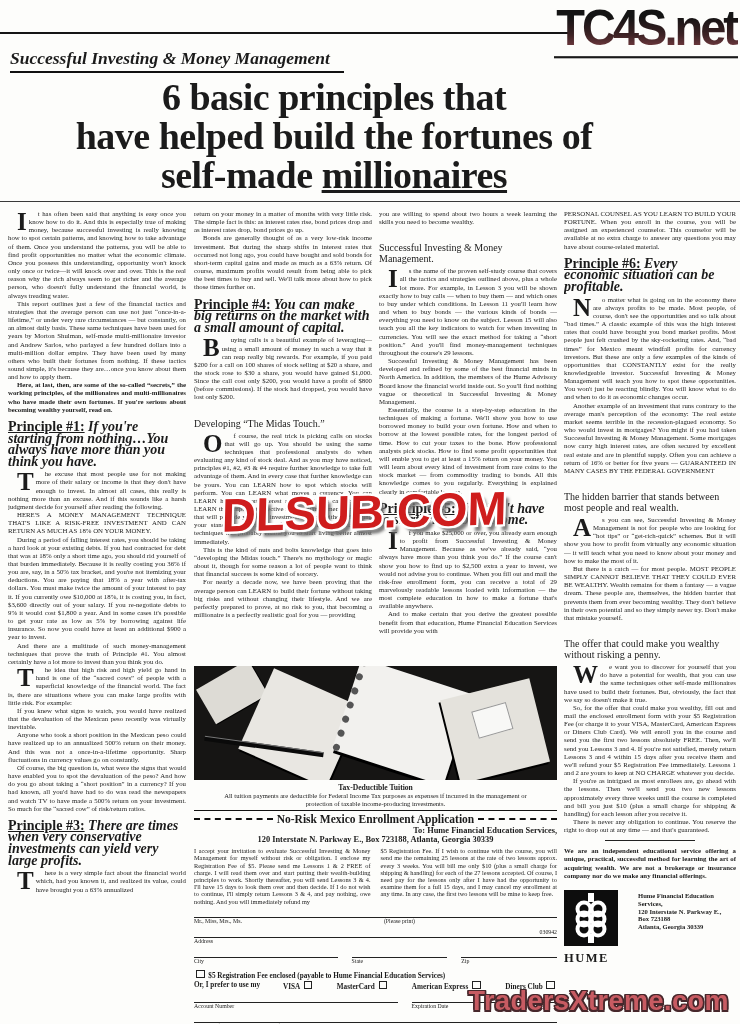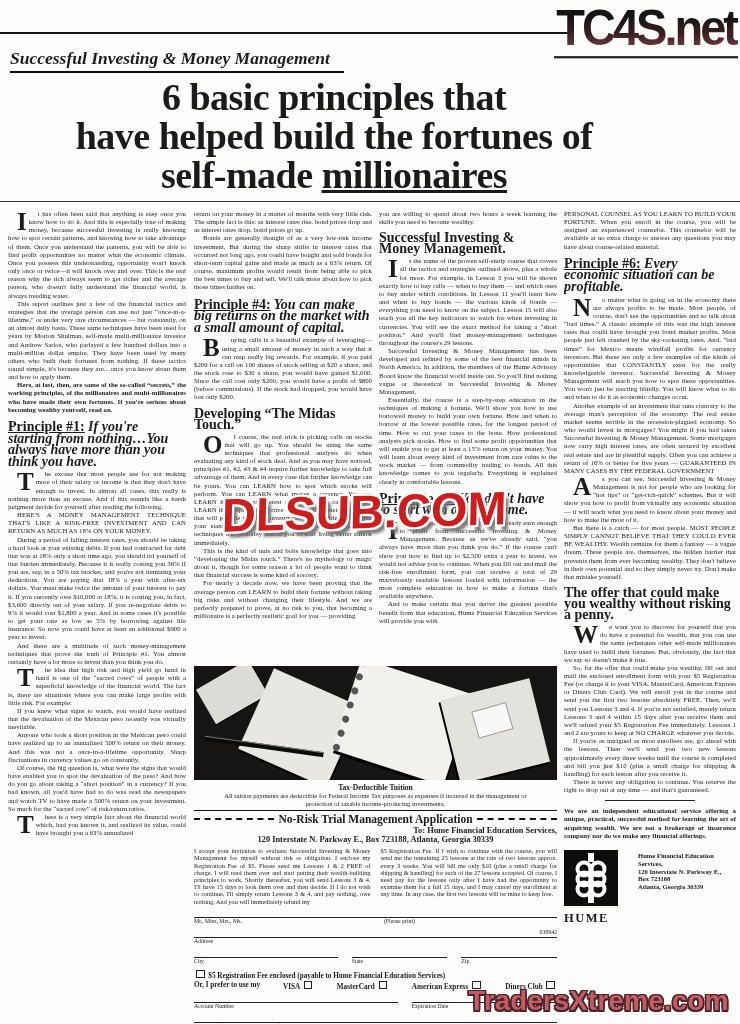--- a/index.html
+++ b/index.html
@@ -21,21 +21,21 @@
   .headrule{position:absolute;top:201px;left:0;width:740px;height:1px;background:#3a3a3a;}
 
   .col{position:absolute;top:210px;width:178px;overflow:hidden;}
   .para{margin:0;text-indent:9px;text-align:justify;font-size:6.8px;line-height:8.15px;}
   .para.noindent{text-indent:0;}
   .para.bold{font-weight:bold;}
   .dropcap{float:left;font-weight:bold;font-size:25px;line-height:20px;padding:2px 2px 0 0;}
   .principle{font-size:14px;line-height:11.6px;margin:7px 0 3px;font-weight:bold;}
   .plabel{text-decoration:underline;}
   .ptitle{font-style:italic;}
-  .subhead{font-size:14px;line-height:11px;margin:6px 0 3px;font-weight:bold;}
+  .subhead{font-size:10px;line-height:11px;margin:16px 0 3px;font-weight:normal;}
   .divider{width:90px;border-top:1px solid #222;margin:6px auto;}
 
   .logoblock{display:flex;gap:20px;margin-top:10px;align-items:flex-start;}
   .humelogo{width:54px;flex:0 0 54px;text-align:left;}
   .humeword{font-size:12.5px;font-weight:bold;letter-spacing:1.5px;margin-top:1px;}
   .humeaddr{font-size:6.6px;line-height:7.8px;font-weight:bold;padding-top:2px;}
 
   .midblock{position:absolute;left:194px;top:666px;width:363px;}
   .photo{position:relative;width:363px;height:114px;background:#161514;overflow:hidden;}
   .photo .sheet1{position:absolute;left:58px;top:18px;width:96px;height:88px;background:#e9e7e2;
@@ -100,20 +100,21 @@
       <p class="para bold">Here, at last, then, are some of the so-called “secrets,” the working principles, of the millionaires and multi-millionaires who have made their own fortunes. If you're serious about becoming wealthy yourself, read on.</p>
       <h3 class="principle"><span class="plabel">Principle #1:</span><span class="ptitle"> If you're starting from nothing…You always have more than you think you have.</span></h3>
       <p class="para "><span class="dropcap">T</span>he excuse that most people use for not making more of their salary or income is that they don't have enough to invest. In almost all cases, this really is nothing more than an excuse. And if this sounds like a harsh judgment decide for yourself after reading the following.</p>
       <p class="para ">HERE'S A MONEY MANAGEMENT TECHNIQUE THAT'S LIKE A RISK-FREE INVESTMENT AND CAN RETURN AS MUCH AS 18% ON YOUR MONEY.</p>
       <p class="para ">During a period of falling interest rates, you should be taking a hard look at your existing debts. If you had contracted for debt that was at 18% only a short time ago, you should rid yourself of that burden immediately. Because it is really costing you 36% if you are, say, in a 50% tax bracket, and you're not itemizing your deductions. You are paying that 18% a year with after-tax dollars. You must make twice the amount of your interest to pay it. If you currently owe $10,000 at 18%, it is costing you, in fact, $3,600 directly out of your salary. If you re-negotiate debts to 9% it would cost $1,800 a year. And in some cases it's possible to get your rate as low as 5% by borrowing against life insurance. So now you could have at least an additional $900 a year to invest.</p>
       <p class="para ">And there are a multitude of such money-management techniques that prove the truth of Principle #1. You almost certainly have a lot more to invest than you think you do.</p>
       <p class="para "><span class="dropcap">T</span>he idea that high risk and high yield go hand in hand is one of the “sacred cows” of people with a superficial knowledge of the financial world. The fact is, there are situations where you can make large profits with little risk. For example:</p>
       <p class="para ">If you knew what signs to watch, you would have realized that the devaluation of the Mexican peso recently was virtually inevitable.</p>
       <p class="para ">Anyone who took a short position in the Mexican peso could have realized up to an annualized 500% return on their money. And this was not a once-in-a-lifetime opportunity. Sharp fluctuations in currency values go on constantly.</p>
       <p class="para ">Of course, the big question is, what were the signs that would have enabled you to spot the devaluation of the peso? And how do you go about taking a “short position” in a currency? If you had known, all you'd have had to do was read the newspapers and watch TV to have made a 500% return on your investment. So much for the “sacred cow” of risk/return ratios.</p>
+      <h3 class="principle"><span class="plabel">Principle #3:</span><span class="ptitle"> There are times when very conservative investments can yield very large profits.</span></h3>
       <p class="para "><span class="dropcap">T</span>here is a very simple fact about the financial world which, had you known it, and realized its value, could have brought you a 63% annualized</p>
     </div>
   <div class="col" style="left:194px;height:456px;">
       <p class="para noindent">return on your money in a matter of months with very little risk. The simple fact is this: as interest rates rise, bond prices drop and as interest rates drop, bond prices go up.</p>
       <p class="para ">Bonds are generally thought of as a very low-risk income investment. But during the sharp shifts in interest rates that occurred not long ago, you could have bought and sold bonds for short-term capital gains and made as much as a 63% return. Of course, maximum profits would result from being able to pick the best times to buy and sell. We'll talk more about how to pick those times further on.</p>
       <h3 class="principle"><span class="plabel">Principle #4:</span><span class="ptitle"> You can make big returns on the market with a small amount of capital.</span></h3>
       <p class="para "><span class="dropcap">B</span>uying calls is a beautiful example of leveraging—using a small amount of money in such a way that it can reap really big rewards. For example, if you paid $200 for a call on 100 shares of stock selling at $20 a share, and the stock rose to $30 a share, you would have gained $1,000. Since the call cost only $200, you would have a profit of $800 (before commissions). If the stock had dropped, you would have lost only $200.</p>
       <h4 class="subhead">Developing “The Midas Touch.”</h4>
       <p class="para "><span class="dropcap">O</span>f course, the real trick is picking calls on stocks that will go up. You should be using the same techniques that professional analysts do when evaluating any kind of stock deal. And as you may have noticed, principles #1, #2, #3 &amp; #4 require further knowledge to take full advantage of them. And in every case that further knowledge can be yours. You can LEARN how to spot which stocks will perform. You can LEARN what moves a currency. You can LEARN how to chart interest rates. And you can obviously LEARN the simple but effective money-management techniques that will provide you with investment capital, without changing your standard of living. In fact, sound money-management techniques will probably enable you to start living better almost immediately.</p>
       <p class="para ">This is the kind of nuts and bolts knowledge that goes into “developing the Midas touch.” There's no mythology or magic about it, though for some reason a lot of people want to think that financial success is some kind of sorcery.</p>
@@ -127,20 +128,21 @@
       <p class="para ">Essentially, the course is a step-by-step education in the techniques of making a fortune. We'll show you how to use borrowed money to build your own fortune. How and when to borrow at the lowest possible rates, for the longest period of time. How to cut your taxes to the bone. How professional analysts pick stocks. How to find some profit opportunities that will enable you to get at least a 15% return on your money. You will learn about every kind of investment from rare coins to the stock market — from commodity trading to bonds. All this knowledge comes to you regularly. Everything is explained clearly in comfortable lessons.</p>
       <h3 class="principle"><span class="plabel">Principle #5:</span><span class="ptitle"> You don't have to start with a big income.</span></h3>
       <p class="para "><span class="dropcap">I</span>f you make $25,000 or over, you already earn enough to profit from Successful Investing &amp; Money Management. Because as we've already said, “you always have more than you think you do.” If the course can't show you how to find up to $2,500 extra a year to invest, we would not advise you to continue. When you fill out and mail the risk-free enrollment form, you can receive a total of 29 marvelously readable lessons loaded with information — the most complete education in how to make a fortune that's available anywhere.</p>
       <p class="para ">And to make certain that you derive the greatest possible benefit from that education, Hume Financial Education Services will provide you with</p>
     </div>
   <div class="col" style="left:564px;width:172px;height:806px;">
       <p class="para noindent">PERSONAL COUNSEL AS YOU LEARN TO BUILD YOUR FORTUNE. When you enroll in the course, you will be assigned an experienced counselor. This counselor will be available at no extra charge to answer any questions you may have about course-related material.</p>
       <h3 class="principle"><span class="plabel">Principle #6:</span><span class="ptitle"> Every economic situation can be profitable.</span></h3>
       <p class="para "><span class="dropcap">N</span>o matter what is going on in the economy there are always profits to be made. Most people, of course, don't see the opportunities and so talk about “bad times.” A classic example of this was the high interest rates that could have brought you bond market profits. Most people just felt crushed by the sky-rocketing rates. And, “bad times” for Mexico meant windfall profits for currency investors. But these are only a few examples of the kinds of opportunities that CONSTANTLY exist for the really knowledgeable investor. Successful Investing &amp; Money Management will teach you how to spot these opportunities. You won't just be reacting blindly. You will know what to do and when to do it as economic changes occur.</p>
       <p class="para ">Another example of an investment that runs contrary to the average man's perception of the economy: The real estate market seems terrible in the recession-plagued economy. So who would invest in mortgages? You might if you had taken Successful Investing &amp; Money Management. Some mortgages now carry high interest rates, are often secured by excellent real estate and are in plentiful supply. Often you can achieve a return of 16% or better for five years — GUARANTEED IN MANY CASES BY THE FEDERAL GOVERNMENT</p>
+      <h4 class="subhead">The hidden barrier that stands between most people and real wealth.</h4>
       <p class="para "><span class="dropcap">A</span>s you can see, Successful Investing &amp; Money Management is not for people who are looking for “hot tips” or “get-rich-quick” schemes. But it will show you how to profit from virtually any economic situation — it will teach what you need to know about your money and how to make the most of it.</p>
       <p class="para ">But there is a catch — for most people. MOST PEOPLE SIMPLY CANNOT BELIEVE THAT THEY COULD EVER BE WEALTHY. Wealth remains for them a fantasy — a vague dream. These people are, themselves, the hidden barrier that prevents them from ever becoming wealthy. They don't believe in their own potential and so they simply never try. Don't make that mistake yourself.</p>
       <h4 class="subhead">The offer that could make you wealthy without risking a penny.</h4>
       <p class="para "><span class="dropcap">W</span>e want you to discover for yourself that you do have a potential for wealth, that you can use the same techniques other self-made millionaires have used to build their fortunes. But, obviously, the fact that we say so doesn't make it true.</p>
       <p class="para ">So, for the offer that could make you wealthy, fill out and mail the enclosed enrollment form with your $5 Registration Fee (or charge it to your VISA, MasterCard, American Express or Diners Club Card). We will enroll you in the course and send you the first two lessons absolutely FREE. Then, we'll send you Lessons 3 and 4. If you're not satisfied, merely return Lessons 3 and 4 within 15 days after you receive them and we'll refund your $5 Registration Fee immediately. Lessons 1 and 2 are yours to keep at NO CHARGE whatever you decide.</p>
       <p class="para ">If you're as intrigued as most enrollees are, go ahead with the lessons. Then we'll send you two new lessons approximately every three weeks until the course is completed and bill you just $10 (plus a small charge for shipping &amp; handling) for each lesson after you receive it.</p>
       <p class="para ">There is never any obligation to continue. You reserve the right to drop out at any time — and that's guaranteed.</p>
       <div class="divider"></div>
       <p class="para bold noindent">We are an independent educational service offering a unique, practical, successful method for learning the art of acquiring wealth. We are not a brokerage or insurance company nor do we make any financial offerings.</p>
       <div class="logoblock">
@@ -172,21 +174,21 @@
       <div class="binder">
           <div class="binderlbl"></div>
         </div>
       <div class="pen"></div>
     </div>
     <div class="taxtitle">Tax-Deductible Tuition</div>
     <div class="taxbody">All tuition payments are deductible for Federal Income Tax purposes as expenses if incurred in the management or protection of taxable income-producing investments.</div>
     <div class="solidrule"></div>
     <div class="apptitle-row">
       <span class="dashes"></span>
-      <span class="apptitle">No-Risk Trial Management Application</span>
+      <span class="apptitle">No-Risk Mexico Enrollment Application</span>
       <span class="dashes"></span>
     </div>
     <div class="appto1">To: Hume Financial Education Services,</div>
     <div class="appto2">120 Interstate N. Parkway E., Box 723188, Atlanta, Georgia 30339</div>
     <div class="terms">
       <p>I accept your invitation to evaluate Successful Investing &amp; Money Management for myself without risk or obligation. I enclose my Registration Fee of $5. Please send me Lessons 1 &amp; 2 FREE of charge. I will read them over and start putting their wealth-building principles to work. Shortly thereafter, you will send Lessons 3 &amp; 4. I'll have 15 days to look them over and then decide. If I do not wish to continue, I'll simply return Lessons 3 &amp; 4, and pay nothing, owe nothing. And you will immediately refund my</p>
       <p>$5 Registration Fee. If I wish to continue with the course, you will send me the remaining 25 lessons at the rate of two lessons approx. every 3 weeks. You will bill me only $10 (plus a small charge for shipping &amp; handling) for each of the 27 lessons accepted. Of course, I need pay for the lessons only after I have had the opportunity to examine them for a full 15 days, and I may cancel my enrollment at any time. In any case, the first two lessons will be mine to keep free.</p>
     </div>
 
     <div class="fieldrow">

